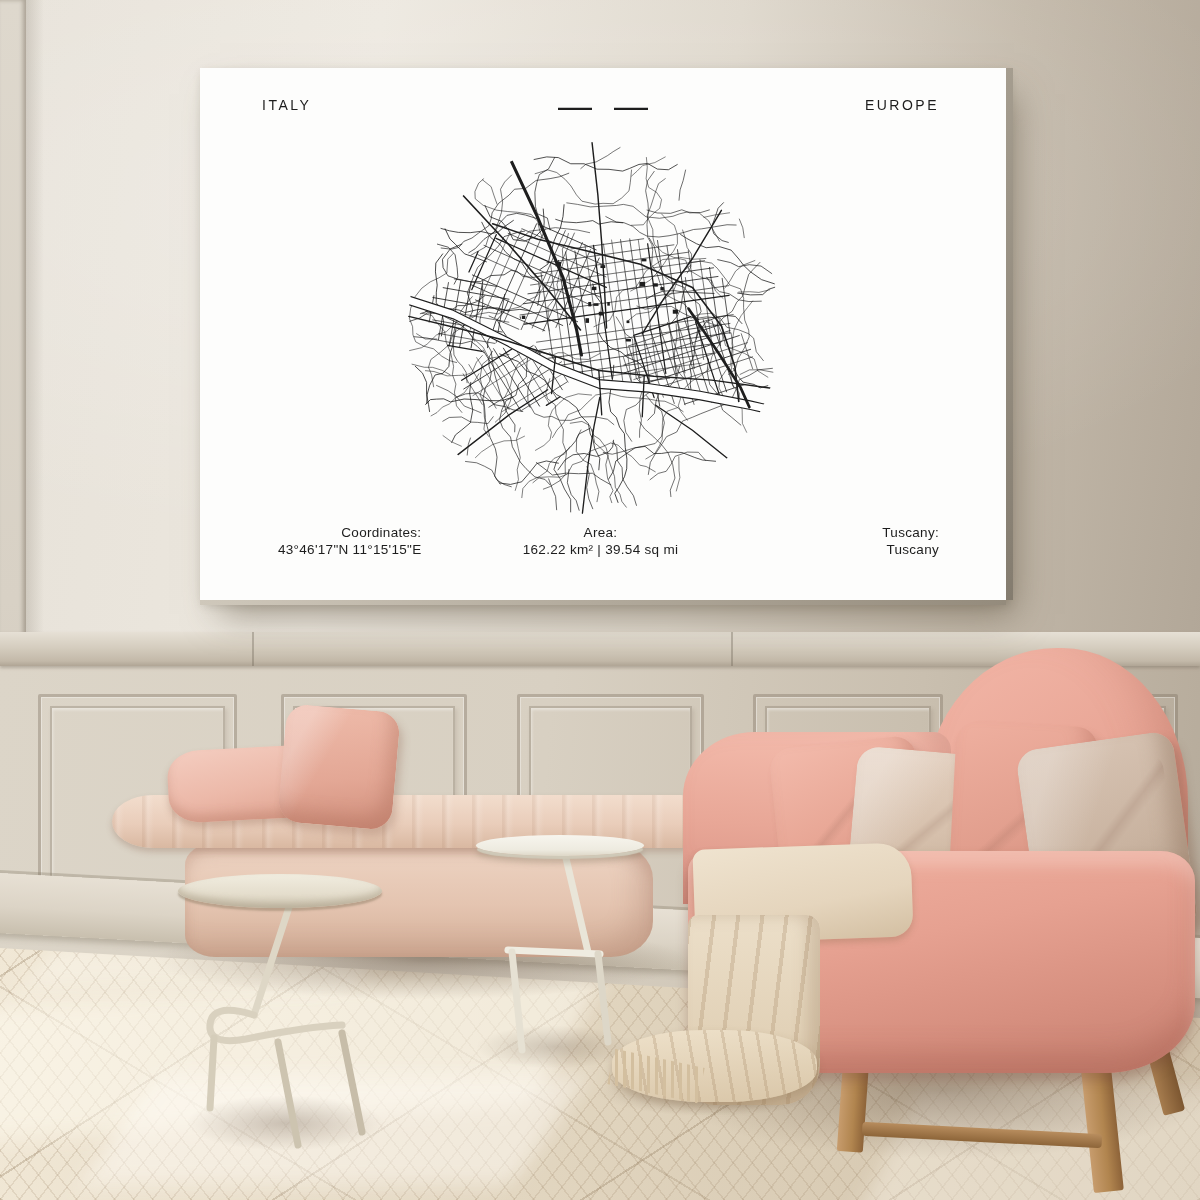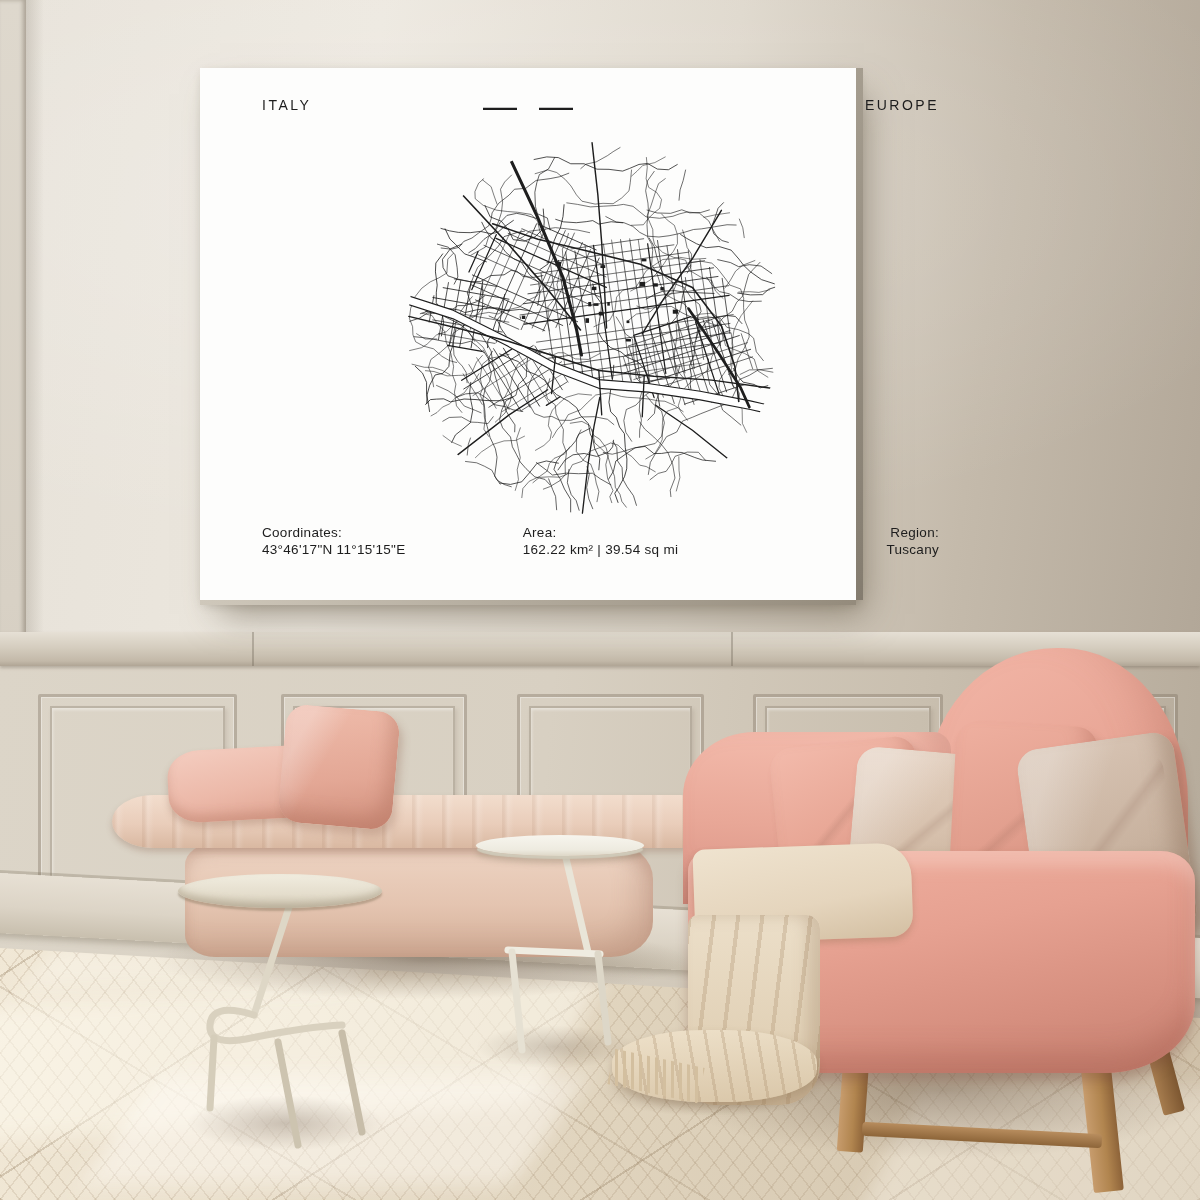--- a/index.html
+++ b/index.html
@@ -48,39 +48,39 @@
   .sun-4{left:40px;top:945px;width:330px;height:45px;transform:skewX(-40deg);background:rgba(255,252,244,.4);}
 
   .soft-shadow{background:radial-gradient(ellipse at 50% 50%,rgba(88,68,52,.4),rgba(88,68,52,0) 70%);}
   .shadow-bench{left:150px;top:922px;width:540px;height:78px;}
   .shadow-sofa{left:670px;top:1020px;width:550px;height:140px;}
   .shadow-table1{left:185px;top:1095px;width:200px;height:56px;opacity:.7;}
   .shadow-table2{left:475px;top:1025px;width:160px;height:44px;opacity:.6;}
   .shadow-pool{left:595px;top:1068px;width:230px;height:48px;opacity:.7;}
 
   
-  .poster{left:200px;top:68px;width:656px;height:532px;background:var(--poster-white,#fdfdfc);
+  .poster{left:200px;top:68px;width:806px;height:532px;background:var(--poster-white,#fdfdfc);
     box-shadow:14px 20px 34px -6px rgba(95,83,66,.55),3px 5px 9px rgba(110,98,80,.3);padding-left:43px;}
   .poster:after{content:"";position:absolute;right:-7px;top:0;width:7px;height:100%;
     background:linear-gradient(180deg,#a59d8f,#847c6f);}
   .poster:before{content:"";position:absolute;left:0;bottom:-5px;width:100%;height:5px;
     background:linear-gradient(90deg,#cfc8bb,#948b7c);}
   .poster-header{left:62px;top:14px;width:677px;height:46px;display:flex;
     align-items:center;justify-content:space-between;}
   .side-label{position:static!important;font-size:14px;letter-spacing:2.5px;color:var(--ink,#1d1d1d);}
   .poster-title-group{left:50%;top:14px;height:46px;transform:translateX(-50%);
     display:flex;align-items:center;gap:22px;white-space:nowrap;}
   .title-dash{position:static!important;font-size:34px;color:var(--ink,#1d1d1d);line-height:1;}
   .poster-title{position:static!important;font-size:40px;letter-spacing:3px;color:var(--ink,#1d1d1d);}
   .map-wrap{left:201px;top:67px;width:386px;height:386px;}
   .map-wrap svg{position:absolute;inset:0;width:100%;height:100%;}
   .poster-footer{left:62px;top:456px;width:677px;font-size:13.5px;line-height:17px;
     color:var(--ink,#1d1d1d);letter-spacing:.3px;}
-  .foot-left{left:0;top:0;text-align:left;position:absolute;}
-  .foot-center{left:50%;top:0;transform:translateX(-50%);position:absolute;}
+  .foot-left{left:16px;top:0;text-align:right;position:absolute;}
+  .foot-center{left:50%;top:0;transform:translateX(-50%);text-align:center;position:absolute;}
   .foot-right{right:0;top:0;text-align:right;position:absolute;}
   .foot-left div,.foot-center div,.foot-right div{position:static;}
 
   
   .bench-body{left:185px;top:843px;width:468px;height:114px;
     border-radius:30px 42px 42px 30px/22px 36px 36px 22px;
     background:linear-gradient(180deg,#eed5c4 0%,#e4c4b0 55%,#d2ad96 100%);
     box-shadow:inset 0 10px 14px rgba(150,105,85,.25),inset -18px -10px 24px rgba(150,105,85,.22);}
   .bench-cushion{left:112px;top:795px;width:598px;height:53px;
     border-radius:42px 30px 30px 42px/27px 25px 25px 27px;
@@ -478,21 +478,21 @@
     <div class="poster-footer">
       <div class="foot-left">
         <div>Coordinates:</div>
         <div>43°46'17"N 11°15'15"E</div>
       </div>
       <div class="foot-center">
         <div>Area:</div>
         <div>162.22 km² | 39.54 sq mi</div>
       </div>
       <div class="foot-right">
-        <div>Region:</div>
+        <div>Tuscany:</div>
         <div>Tuscany</div>
       </div>
     </div>
   </div>
 
   <div class="soft-shadow shadow-bench"></div>
   <div class="soft-shadow shadow-sofa"></div>
   <div class="soft-shadow shadow-table1"></div>
   <div class="soft-shadow shadow-table2"></div>
   <div class="soft-shadow shadow-pool"></div>

